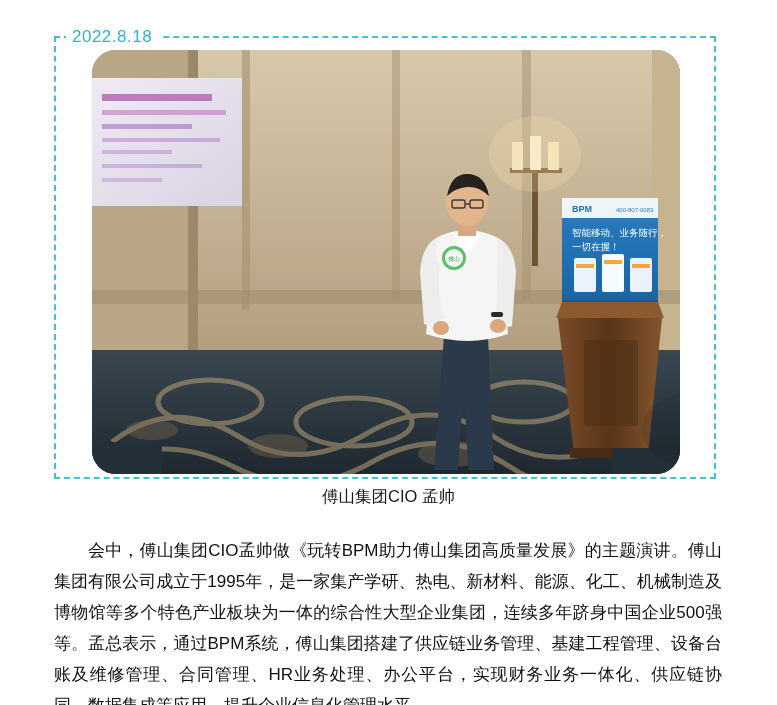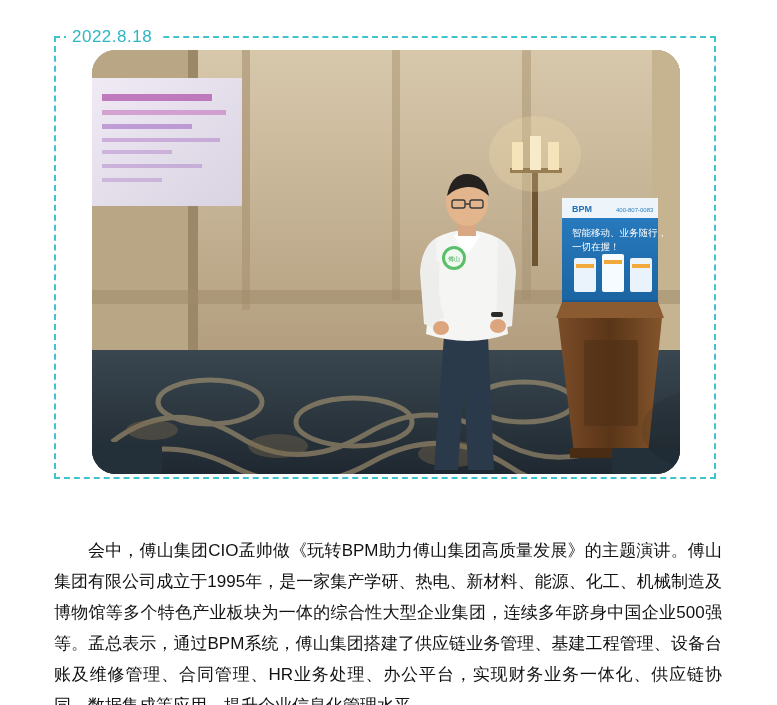--- a/index.html
+++ b/index.html
@@ -221,18 +221,19 @@
 
         <rect x="399" y="262" width="12" height="5" rx="2" fill="#2a2a2a"></rect>
       </g>
 
       <rect x="0" y="392" width="70" height="32" rx="4" fill="#23303a"></rect>
       <rect x="520" y="398" width="68" height="26" rx="4" fill="#23303a"></rect>
       <ellipse cx="610" cy="380" rx="60" ry="40" fill="#000000" opacity="0.08"></ellipse>
     </svg>
   </div>
 
+  <div class="caption">傅山集团CIO 孟帅</div>
 
   <div class="body-text">
     <p>会中，傅山集团CIO孟帅做《玩转BPM助力傅山集团高质量发展》的主题演讲。傅山集团有限公司成立于1995年，是一家集产学研、热电、新材料、能源、化工、机械制造及博物馆等多个特色产业板块为一体的综合性大型企业集团，连续多年跻身中国企业500强等。孟总表示，通过BPM系统，傅山集团搭建了供应链业务管理、基建工程管理、设备台账及维修管理、合同管理、HR业务处理、办公平台，实现财务业务一体化、供应链协同、数据集成等应用，提升企业信息化管理水平。</p>
   </div>
 
 </div>
 
 </body></html>

